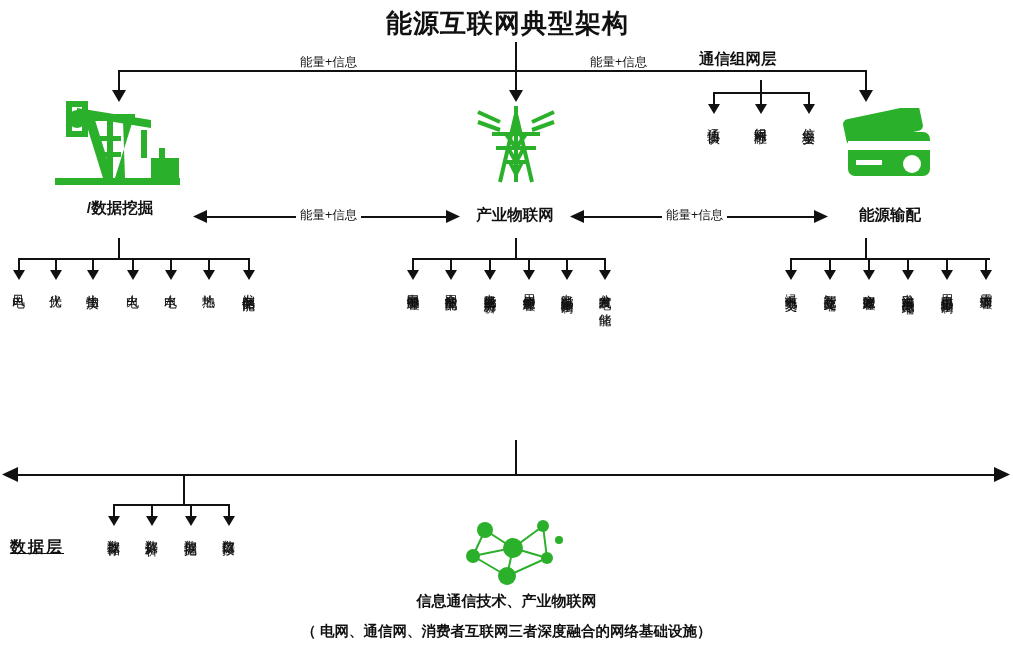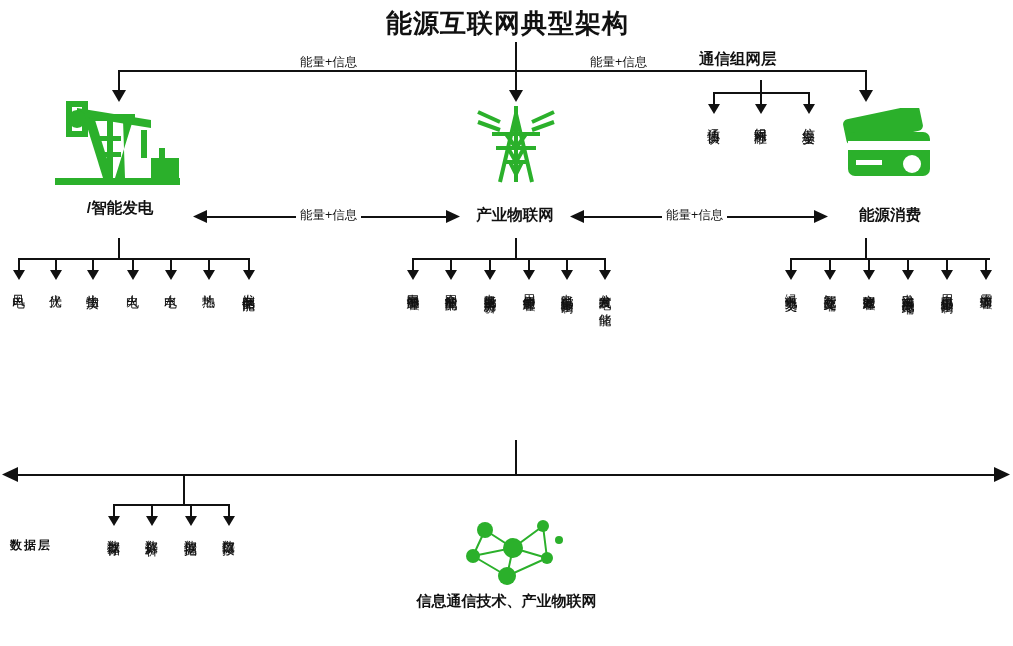--- a/index.html
+++ b/index.html
@@ -126,24 +126,24 @@
     <g fill="#2bb02b">
       <rect x="6" y="4" width="78" height="26" rx="5" transform="rotate(-12 45 17)"></rect>
       <rect x="10" y="24" width="82" height="44" rx="7"></rect>
       <rect x="10" y="33" width="82" height="9" fill="#ffffff"></rect>
       <circle cx="74" cy="56" r="9" fill="#ffffff"></circle>
       <rect x="18" y="52" width="26" height="5" fill="#ffffff"></rect>
     </g>
   </svg>
 
   <div class="abs sec-title" style="left:40px;top:198px;width:160px;">
-    <div>/智能发电</div>
+    <div>/数据挖掘</div>
   </div>
   <div class="abs sec-title" style="left:455px;top:205px;width:120px;">产业物联网</div>
-  <div class="abs sec-title" style="left:825px;top:205px;width:130px;">能源消费</div>
+  <div class="abs sec-title" style="left:825px;top:205px;width:130px;">能源输配</div>
 
   <div class="abs line hline" style="left:205px;top:216px;width:243px;"></div>
   <svg class="abs" style="left:193px;top:210px;" width="14" height="13" viewBox="0 0 14 13">
       <polygon points="0,6.5 14,0 14,13" fill="#111"></polygon>
     </svg>
   <svg class="abs" style="left:446px;top:210px;" width="14" height="13" viewBox="0 0 14 13">
       <polygon points="14,6.5 0,0 0,13" fill="#111"></polygon>
     </svg>
   <div class="abs cap" style="left:296px;top:207px;background:#fff;padding:0 4px;">能量+信息</div>
 
@@ -266,21 +266,21 @@
   <div class="abs line vline" style="left:515px;top:440px;height:35px;"></div>
 
   <div class="abs line hline" style="left:16px;top:474px;width:980px;"></div>
   <svg class="abs" style="left:2px;top:467px;" width="16" height="15" viewBox="0 0 16 15">
       <polygon points="0,7.5 16,0 16,15" fill="#111"></polygon>
     </svg>
   <svg class="abs" style="left:994px;top:467px;" width="16" height="15" viewBox="0 0 16 15">
       <polygon points="16,7.5 0,0 0,15" fill="#111"></polygon>
     </svg>
 
-  <div class="abs lbl bold" style="left:10px;top:537px;font-size:12px;letter-spacing:2px;">数据层</div>
+  <div class="abs lbl bold" style="left:10px;top:537px;font-size:16px;letter-spacing:2px;text-decoration:underline;">数据层</div>
 
   <div class="abs line vline" style="left:183px;top:474px;height:30px;"></div>
   <div class="abs line hline" style="left:113px;top:504px;width:115px;"></div>
   <div class="abs line vline" style="left:113px;top:504px;height:14px;"></div>
   <div class="abs line vline" style="left:151px;top:504px;height:14px;"></div>
   <div class="abs line vline" style="left:190px;top:504px;height:14px;"></div>
   <div class="abs line vline" style="left:228px;top:504px;height:14px;"></div>
   <svg class="abs" style="left:108px;top:516px;" width="12" height="10" viewBox="0 0 12 10">
       <polygon points="6,10 0,0 12,0" fill="#111"></polygon>
     </svg>
@@ -308,14 +308,15 @@
       <circle cx="58" cy="30" r="10"></circle>
       <circle cx="88" cy="8" r="6"></circle>
       <circle cx="18" cy="38" r="7"></circle>
       <circle cx="52" cy="58" r="9"></circle>
       <circle cx="92" cy="40" r="6"></circle>
       <circle cx="104" cy="22" r="4"></circle>
     </g>
   </svg>
 
   <div class="abs footer1" style="left:0;top:592px;width:1013px;">信息通信技术、产业物联网</div>
+  <div class="abs footer2" style="left:0;top:622px;width:1013px;">（ 电网、通信网、消费者互联网三者深度融合的网络基础设施）</div>
 
 </div>
 
 </body></html>

